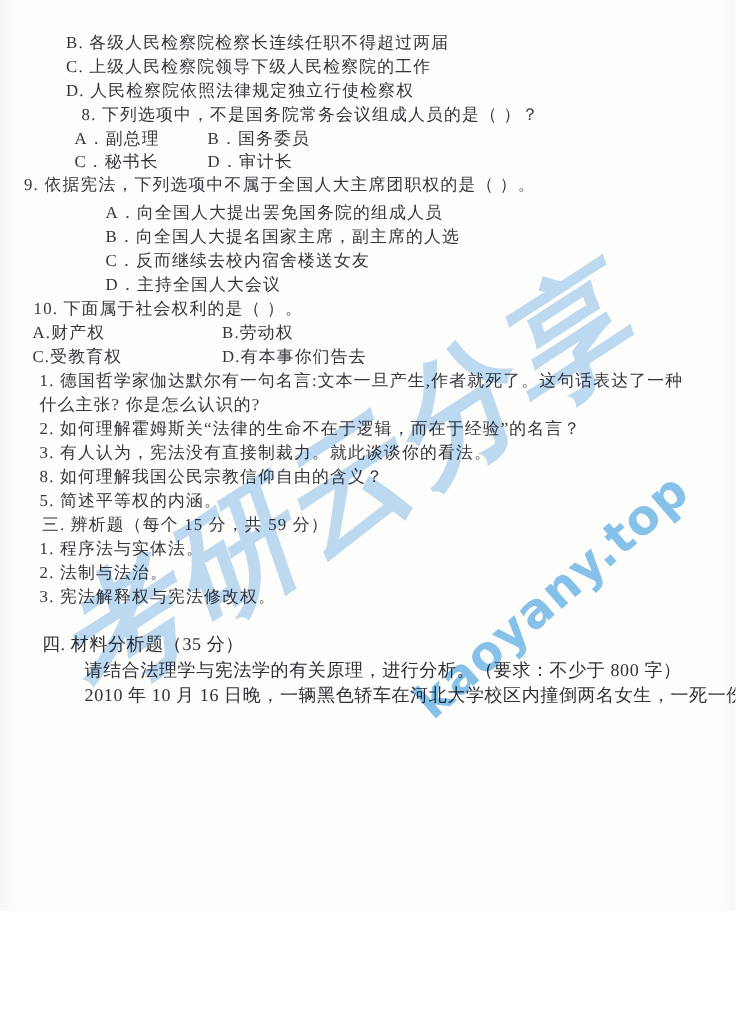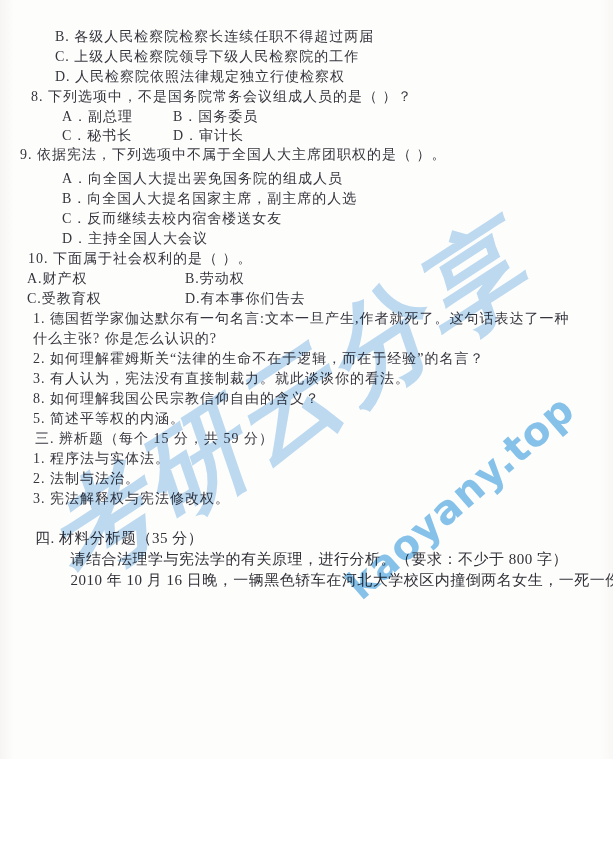--- a/index.html
+++ b/index.html
@@ -10,26 +10,26 @@
     background-image:linear-gradient(90deg,#f6f5f3 0px,#fdfdfc 14px,#fdfdfc 600px,#f8f7f5 613px);
     overflow:hidden;
     color:#35353d;
     font-family:"Liberation Serif","DejaVu Serif",serif;
   }
   .doc { position:relative; z-index:1; padding-top:27px; }
   .doc p { margin:0; white-space:nowrap; }
   .doc p.wrap { white-space:normal; }
   .lh20 { line-height:20px; font-size:14px; letter-spacing:1px; }
   .carryover p { padding-left:55px; }
-  .q8-stem { padding-left:31px; }
+  .q8-stem { padding-left:68px; }
   .q8-opts p { padding-left:62px; line-height:19px; }
   .q8-opts .c1 { display:inline-block; width:111px;font-family:Liberation Serif, serif; }
   .q9-stem { padding-left:20px; }
   .q9-opts { margin-top:4px; }
-  .q9-opts p { padding-left:62px; }
+  .q9-opts p { padding-left:88px; }
   .q10-stem { padding-left:28px; }
   .q10-opts p { padding-left:27px; }
   .q10-opts .c1 { display:inline-block; width:158px; }
   .s2-title { margin-top:19px; padding-left:42px; }
   .s2-items p { padding-left:33px; padding-right:30px; }
   .s3-title { margin-top:27px; padding-left:35px; }
   .s3-items p { padding-left:33px; }
   .s4 { margin-top:19px; font-size:15px; line-height:21px; letter-spacing:0.5px; color:#303037; }
   .s4 p { margin:0; }
   .s4-title { padding-left:35px; white-space:nowrap; }

